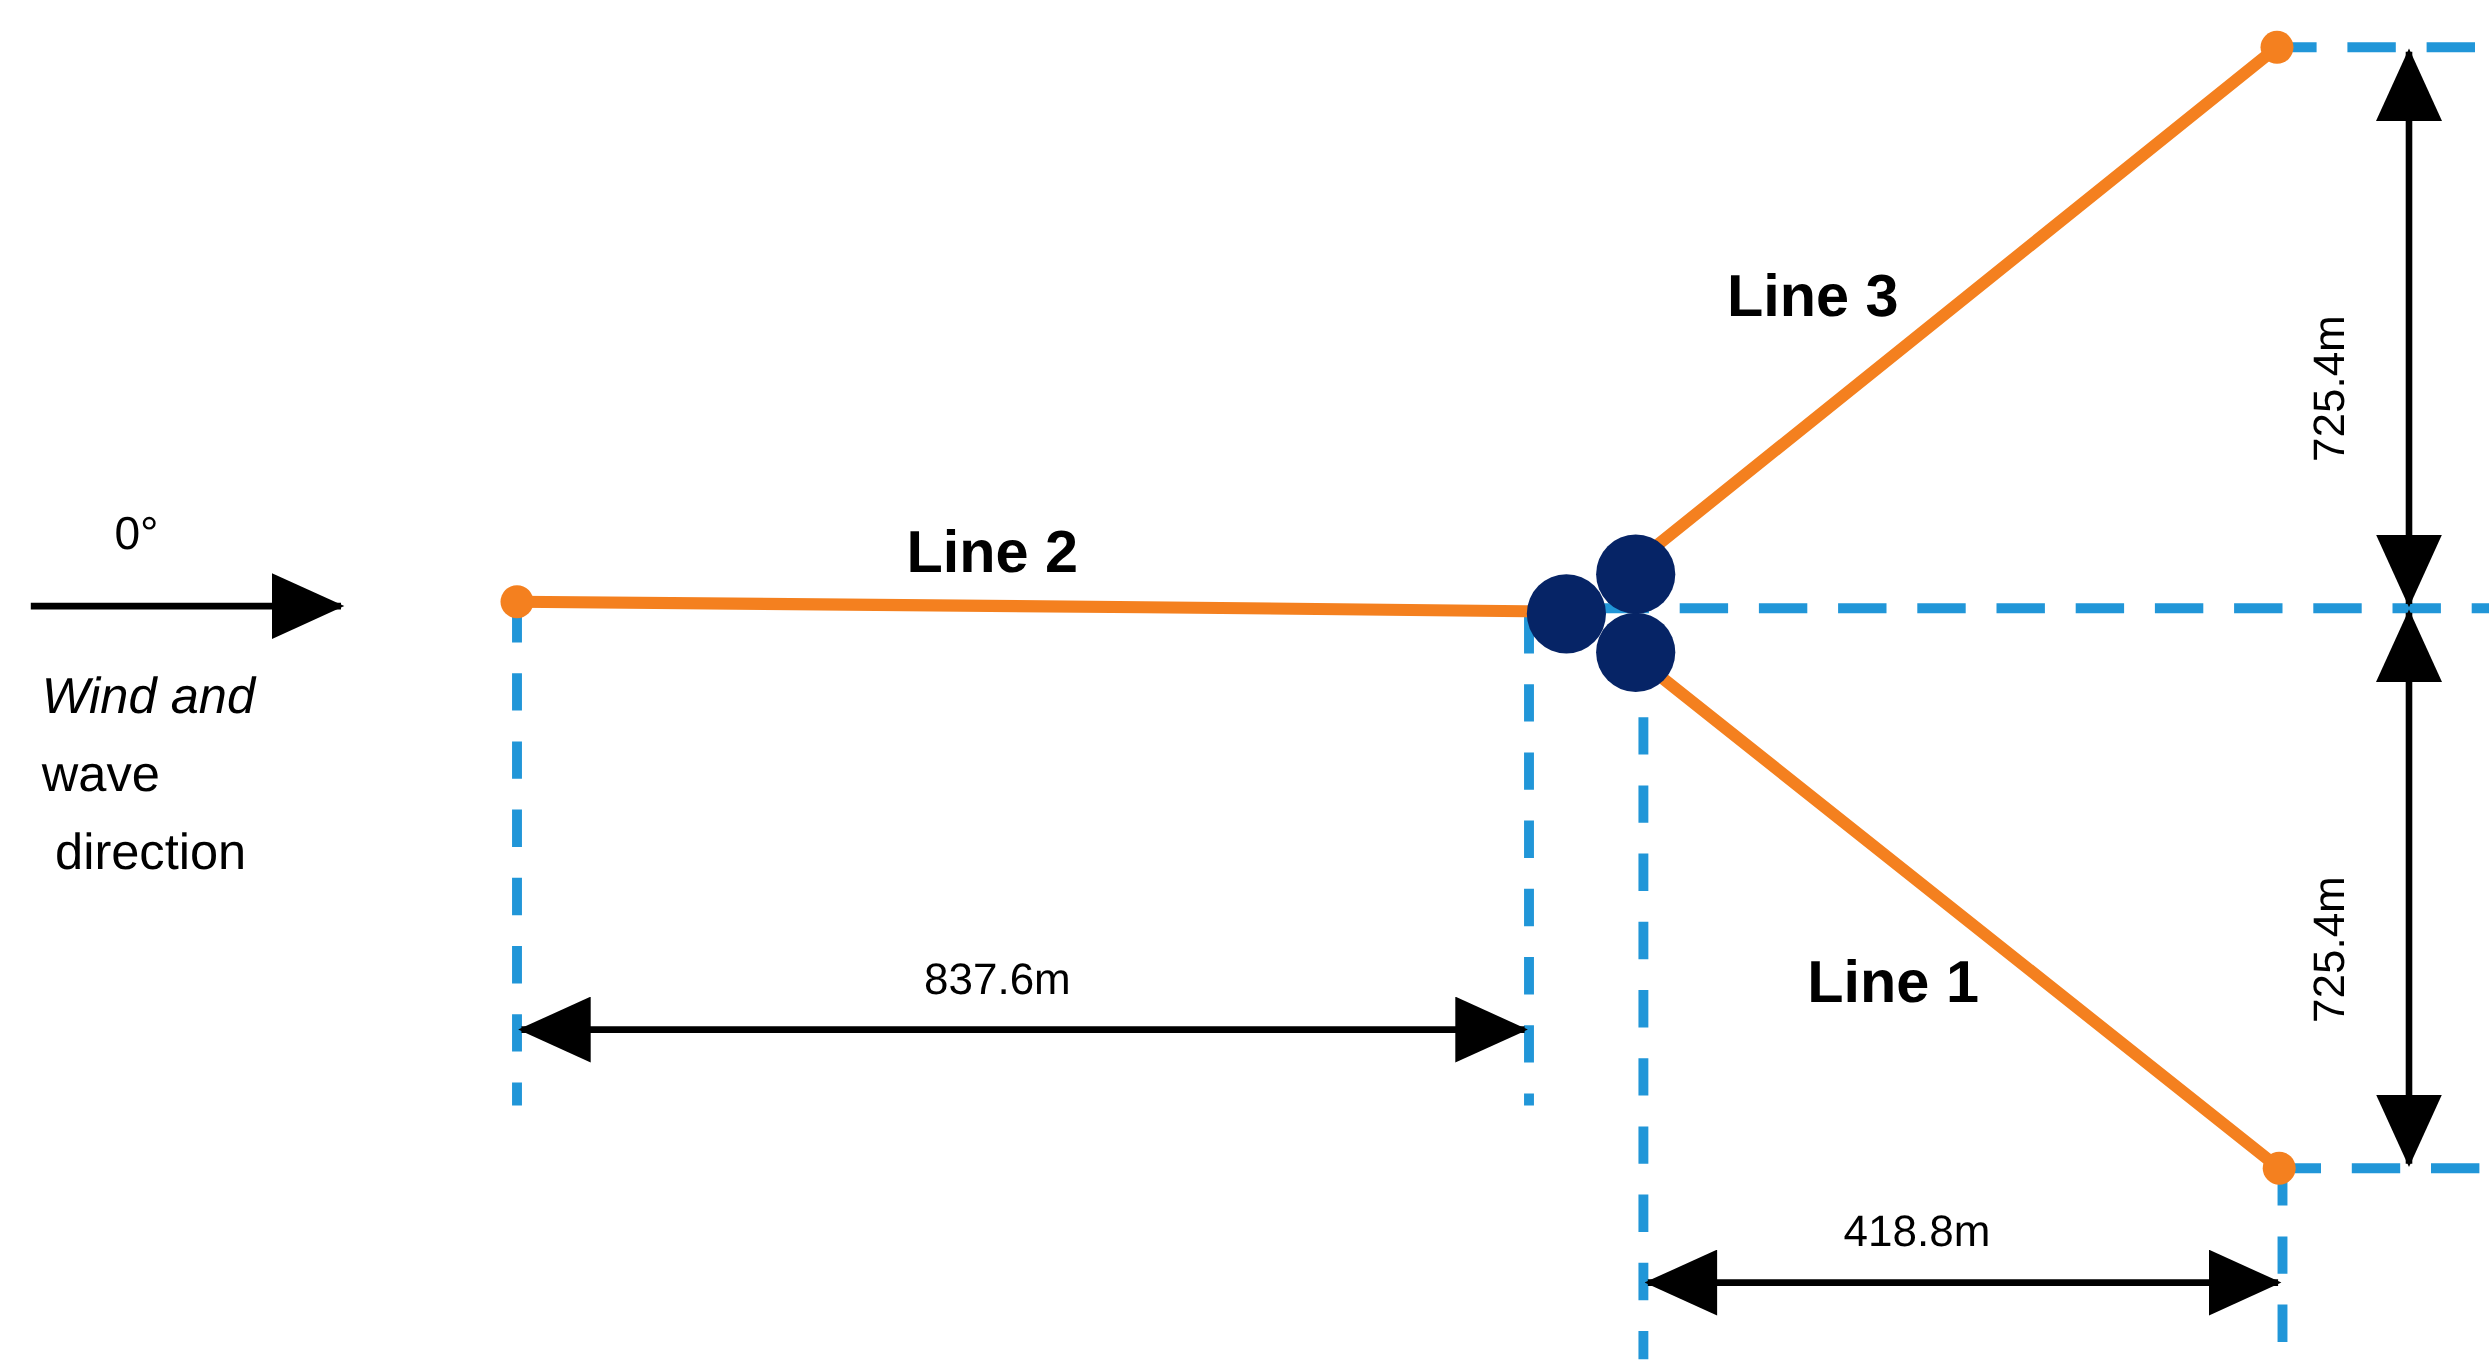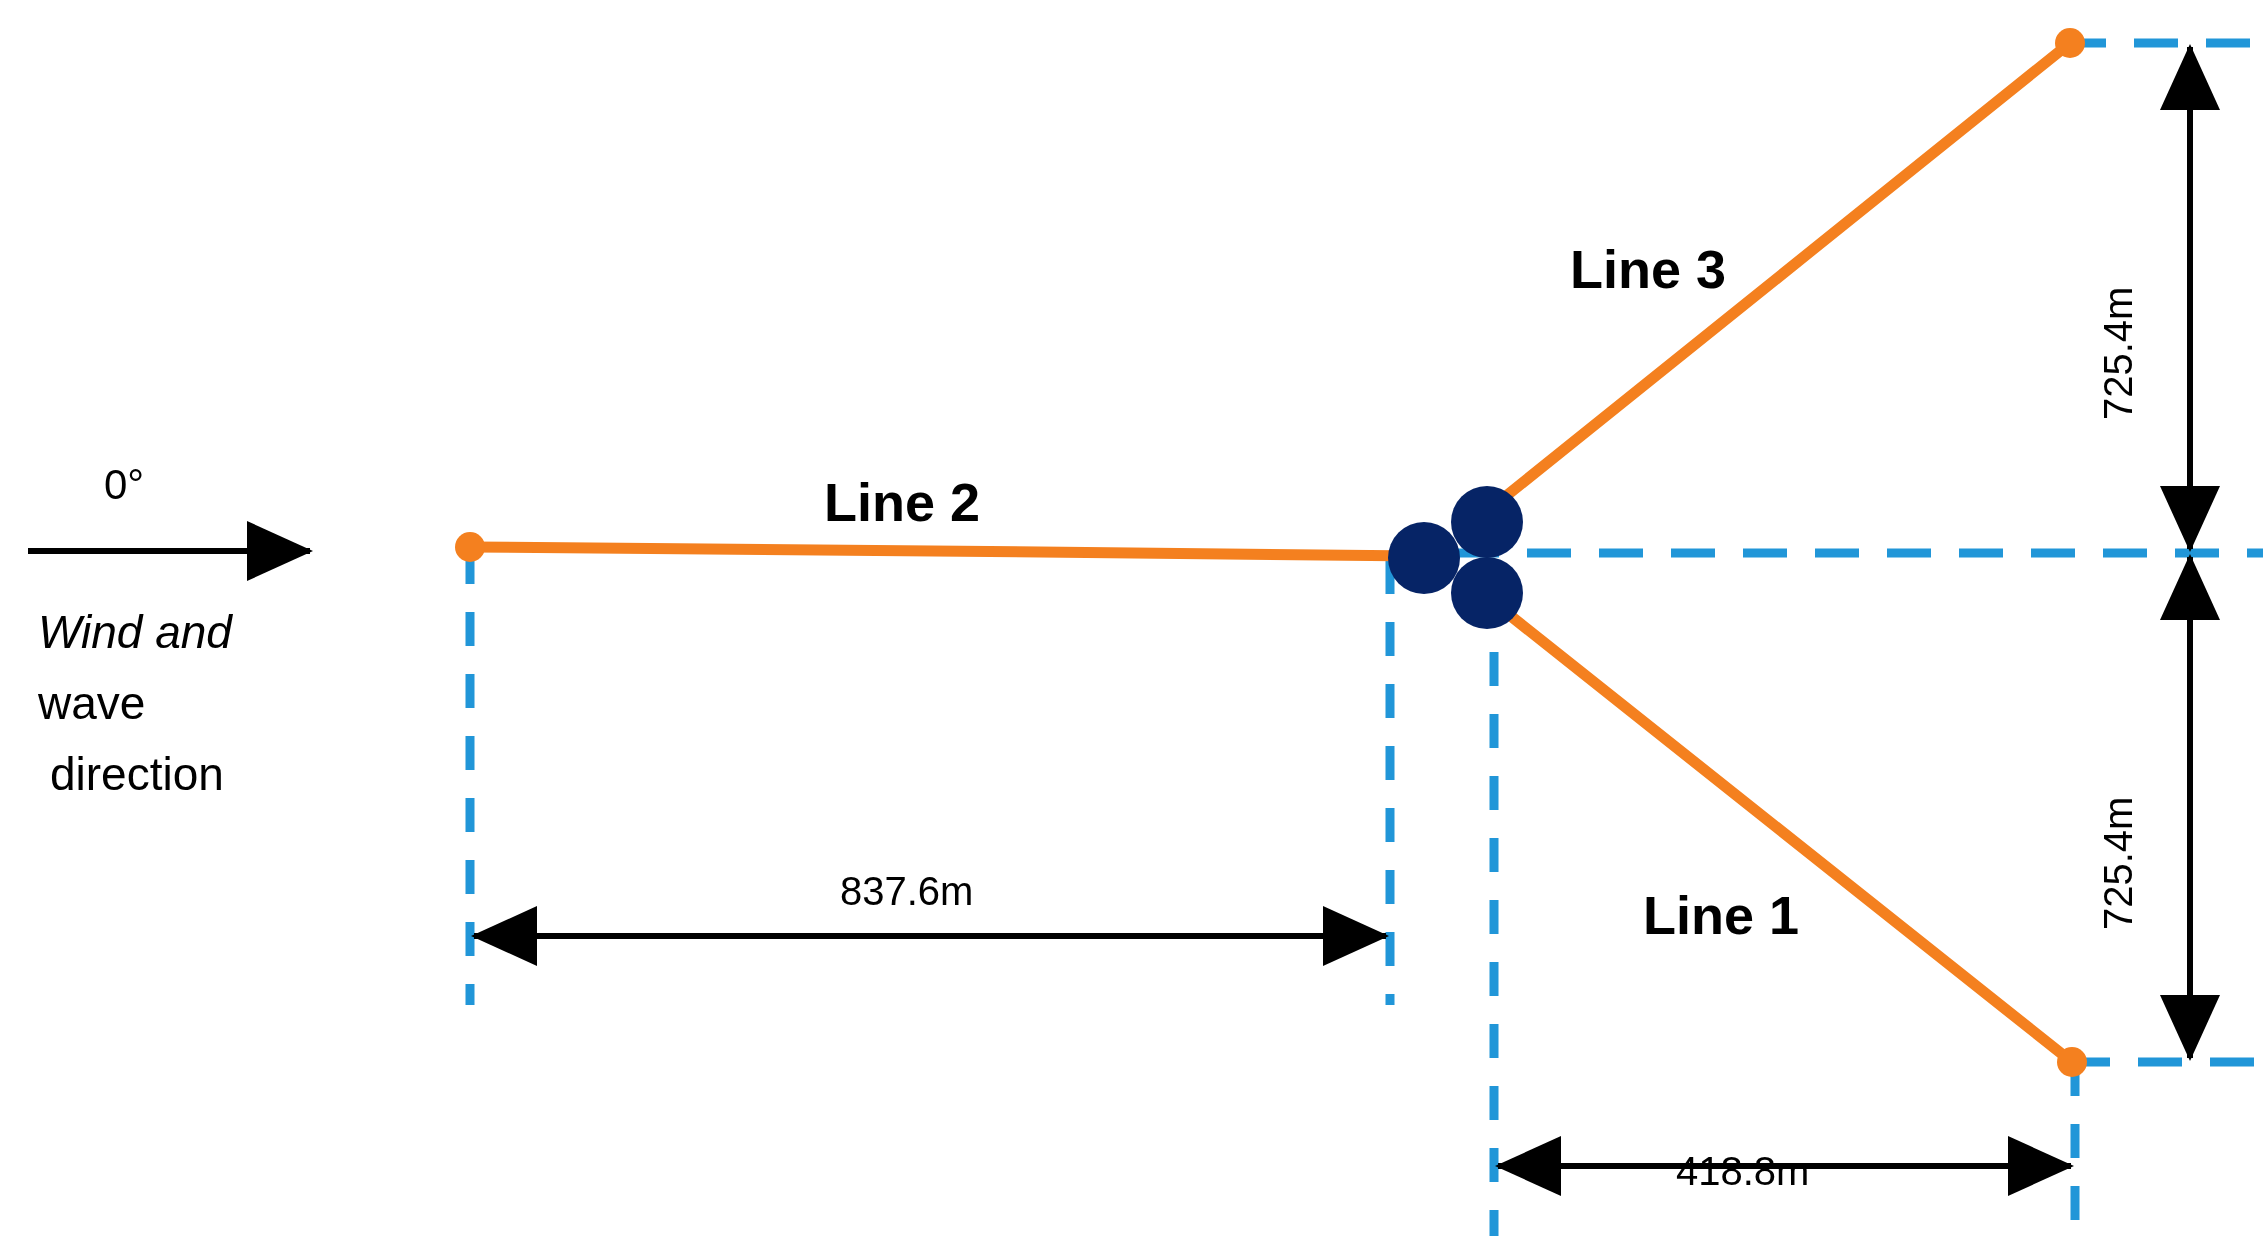--- a/index.html
+++ b/index.html
@@ -113,23 +113,23 @@
   <div class="txt label-plain" style="left:104px; top:461px;">0°</div>
 
   <div class="txt label-wind" style="left:38px; top:604px;font-style:italic;">Wind and</div>
   <div class="txt label-wind" style="left:38px; top:675px;text-align:right;">wave</div>
   <div class="txt label-wind" style="left:50px; top:746px;">direction</div>
 
   <div class="txt label-bold" style="left:824px; top:471px;">Line 2</div>
 
   <div class="txt label-bold" style="left:1570px; top:238px;">Line 3</div>
 
-  <div class="txt label-bold" style="left:1643px; top:884px;">Line 1</div>
+  <div class="txt label-bold" style="left:1643px; top:862px;">Line 1</div>
 
   <div class="txt label-dim" style="left:840px; top:869px;">837.6m</div>
 
-  <div class="txt label-dim" style="left:1676px; top:1149px;">418.8m</div>
+  <div class="txt label-dim" style="left:1676px; top:1098px;">418.8m</div>
 
   <div class="txt label-dim rot90" style="left:2096px; top:420px;">725.4m</div>
 
   <div class="txt label-dim rot90" style="left:2096px; top:930px;">725.4m</div>
 
 </div>
 
 </body></html>

